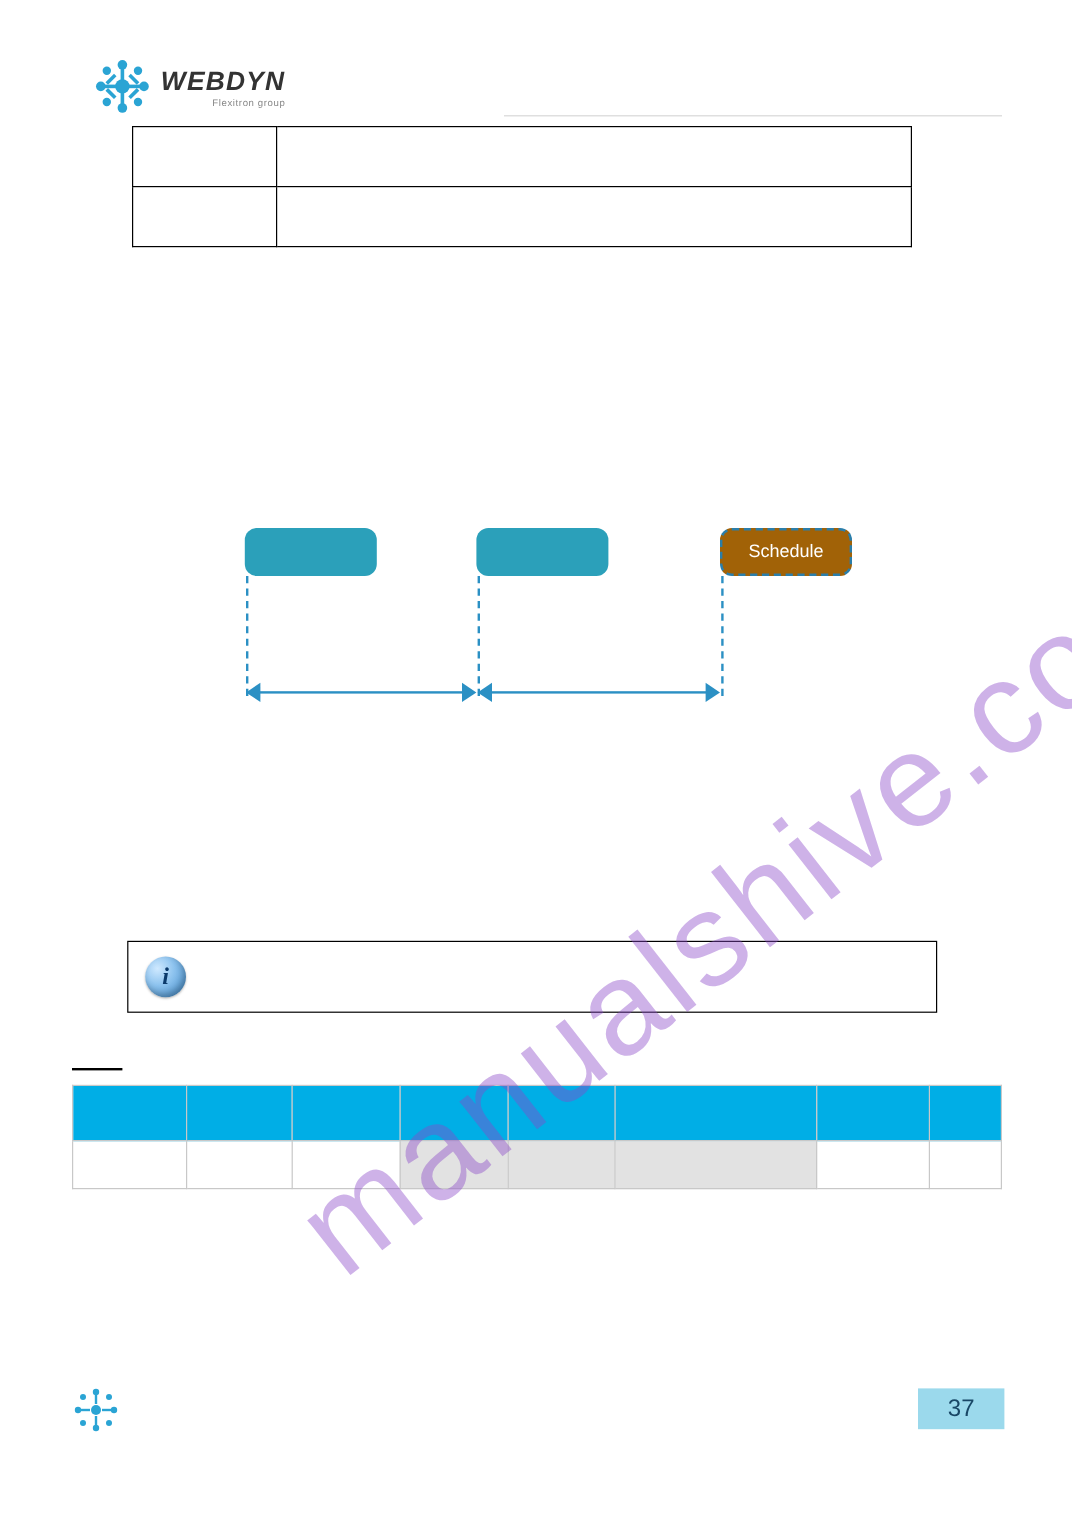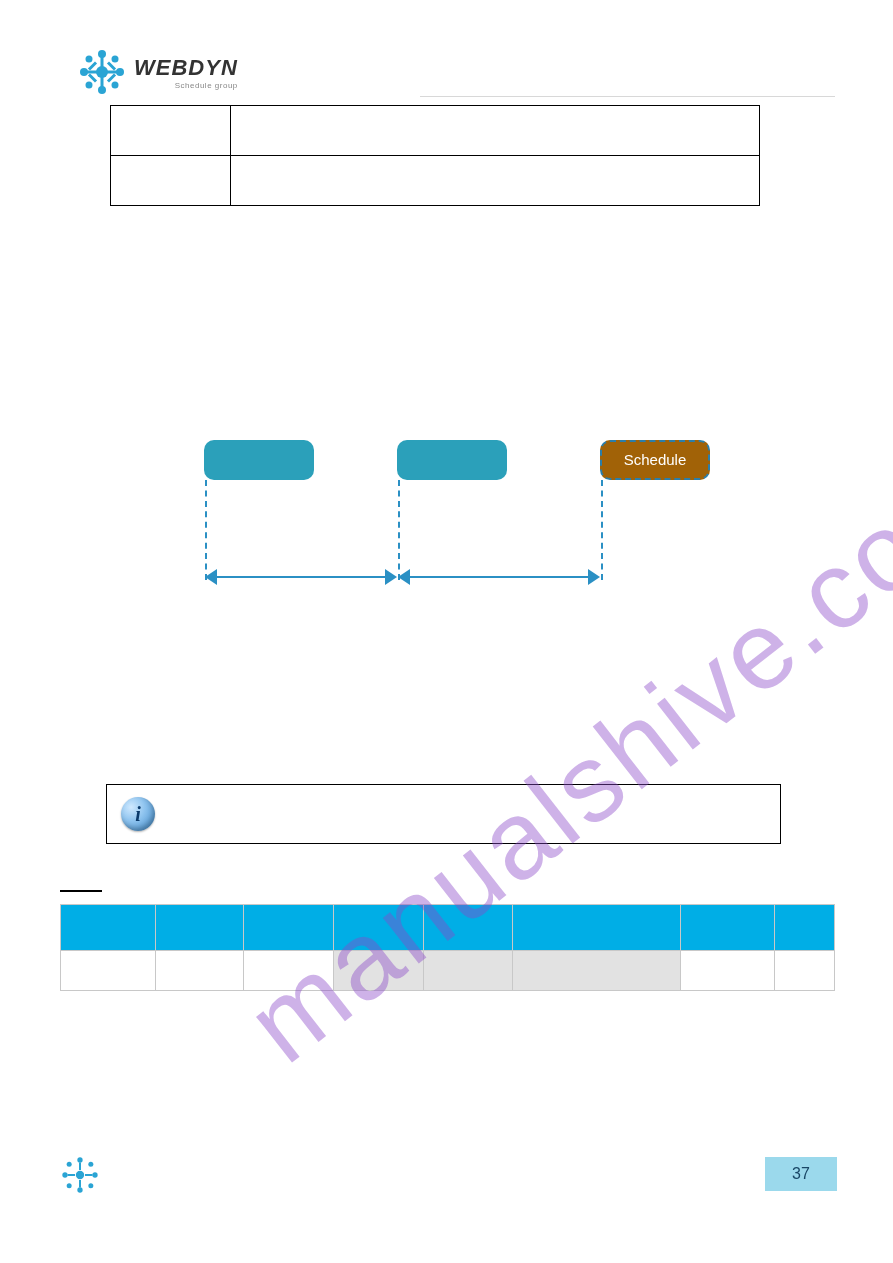--- a/index.html
+++ b/index.html
@@ -176,21 +176,21 @@
     position: absolute;
     top: 1157px;
     left: 765px;
     width: 72px;
     height: 34px;
     background: #9bd9ec;
     color: #194766;
     display: flex;
     align-items: center;
     justify-content: center;
-    font-size: 16px;
+    font-size: 20px;
   }
   
   .watermark {
     position: absolute;
     top: 400px;
     left: 40px;
     width: 820px;
     height: 520px;
     pointer-events: none;
     overflow: visible;
@@ -226,21 +226,21 @@
             <rect x="32" y="13" width="3" height="10" transform="rotate(-45 33.5 18)"></rect>
           <circle cx="11" cy="37" r="3.5"></circle>
             <rect x="13" y="25" width="3" height="10" transform="rotate(-45 14.5 30)"></rect>
           <circle cx="37" cy="37" r="3.5"></circle>
             <rect x="32" y="25" width="3" height="10" transform="rotate(45 33.5 30)"></rect>
         </g>
       </svg>
     </div>
     <div>
       <div style="font-size:22px;font-weight:900;font-style:italic;color:#333;letter-spacing:1px;">WEBDYN</div>
-      <div style="font-size:8px;color:#888;text-align:right;letter-spacing:0.5px;">Schedule group</div>
+      <div style="font-size:8px;color:#888;text-align:right;letter-spacing:0.5px;">Flexitron group</div>
     </div>
   </div>
   <div class="header-rule"></div>
 
   <table class="tbl1">
     <tbody>
         <tr>
       <td class="c1"></td>
       <td></td>
     </tr>

